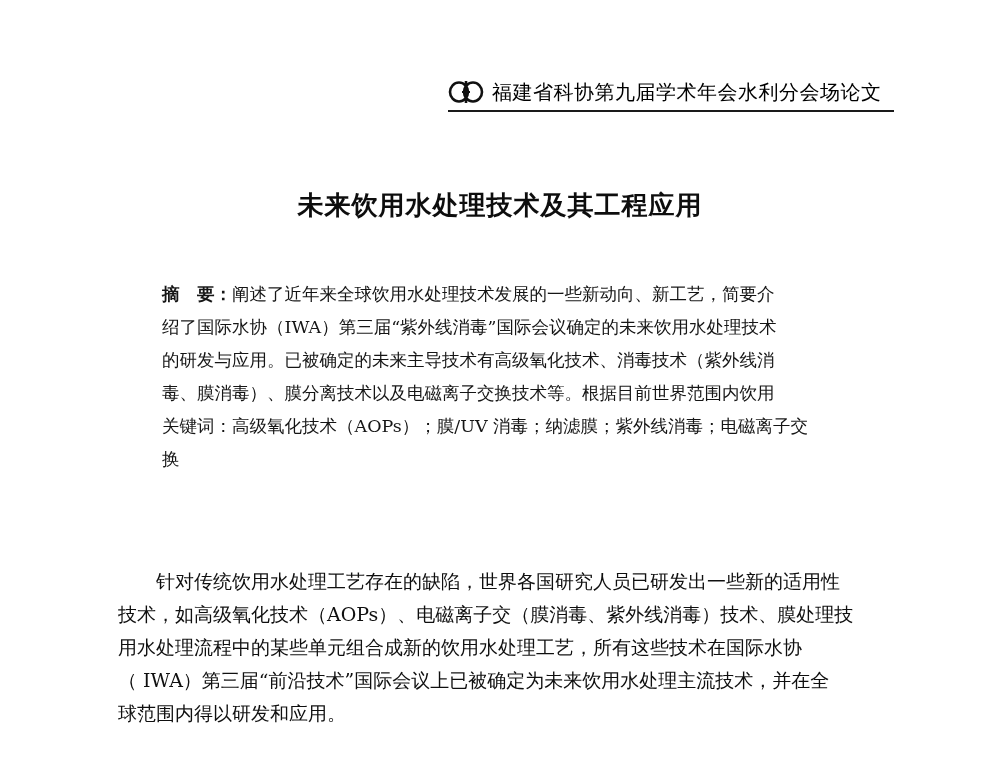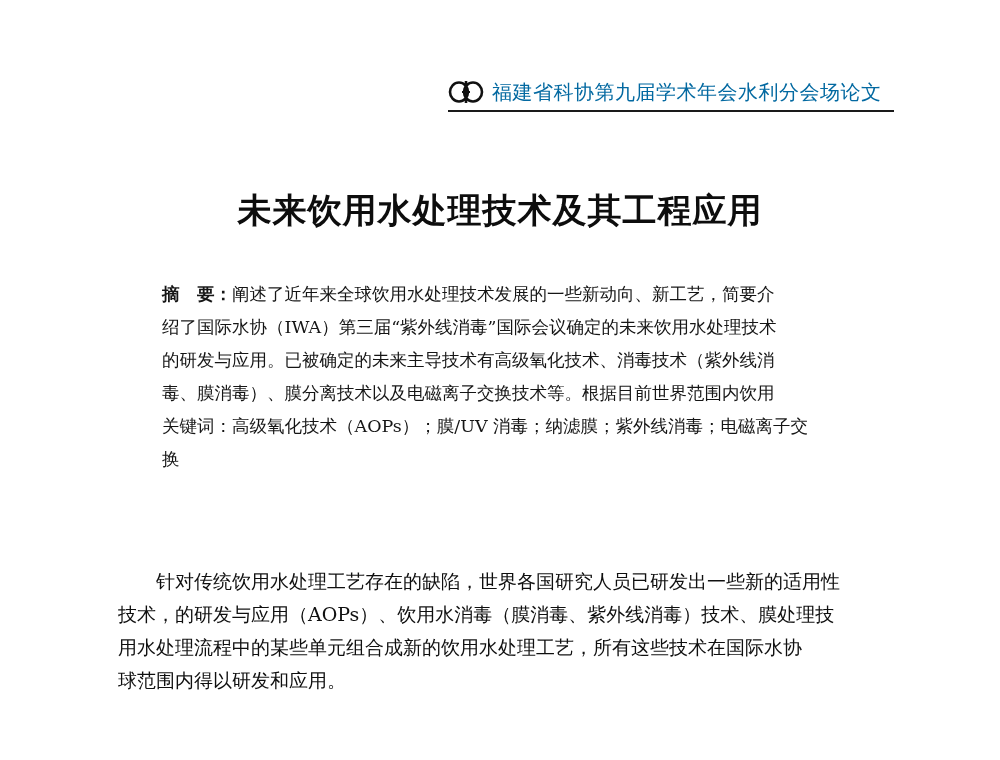--- a/index.html
+++ b/index.html
@@ -34,40 +34,40 @@
     .running-header .logo {
       width: 36px;
       height: 24px;
       margin-right: 8px;
       display: inline-block;
     }
     .running-header .header-text {
       font-size: 20px;
       letter-spacing: 0.5px;
       white-space: nowrap;
-      color: #0369a1;
+      color: #000000;
     }
     .header-rule {
       position: absolute;
       left: 448px;
       top: 110px;
       width: 446px;
       height: 0;
       border-top: 2px solid #1a1a1a;
     }
     
     .paper-title {
       position: absolute;
       left: 0;
       top: 188px;
       width: 1000px;
       text-align: center;
       font-family: "DejaVu Sans", "Liberation Sans", sans-serif;
       font-weight: bold;
-      font-size: 34px;
+      font-size: 26px;
       letter-spacing: 1px;
       color: #0d0d0d;
     }
     
     .abstract {
       position: absolute;
       left: 162px;
       top: 278px;
       width: 690px;
       font-size: 17.5px;
@@ -127,18 +127,19 @@
     <span class="line"><span class="label">摘　要：</span><span>阐述了近年来全球饮用水处理技术发展的一些新动向、新工艺，简要介</span></span>
     <span class="line">绍了国际水协（IWA）第三届“紫外线消毒”国际会议确定的未来饮用水处理技术</span>
     <span class="line">的研发与应用。已被确定的未来主导技术有高级氧化技术、消毒技术（紫外线消</span>
     <span class="line">毒、膜消毒）、膜分离技术以及电磁离子交换技术等。根据目前世界范围内饮用</span>
     <span class="line"><span>关键词：</span><span>高级氧化技术（AOPs）；膜/UV 消毒；纳滤膜；紫外线消毒；电磁离子交</span></span>
     <span class="line">换</span>
   </div>
 
   <div class="body-text">
     <span class="line indent">针对传统饮用水处理工艺存在的缺陷，世界各国研究人员已研发出一些新的适用性</span>
-    <span class="line">技术，的研发与应用（AOPs）、饮用水消毒（膜消毒、紫外线消毒）技术、膜处理技</span>
+    <span class="line">技术，如高级氧化技术（AOPs）、电磁离子交（膜消毒、紫外线消毒）技术、膜处理技</span>
     <span class="line">用水处理流程中的某些单元组合成新的饮用水处理工艺，所有这些技术在国际水协</span>
+    <span class="line">（ IWA）第三届“前沿技术”国际会议上已被确定为未来饮用水处理主流技术，并在全</span>
     <span class="line">球范围内得以研发和应用。</span>
   </div>
 
 </div>
 
 </body></html>

